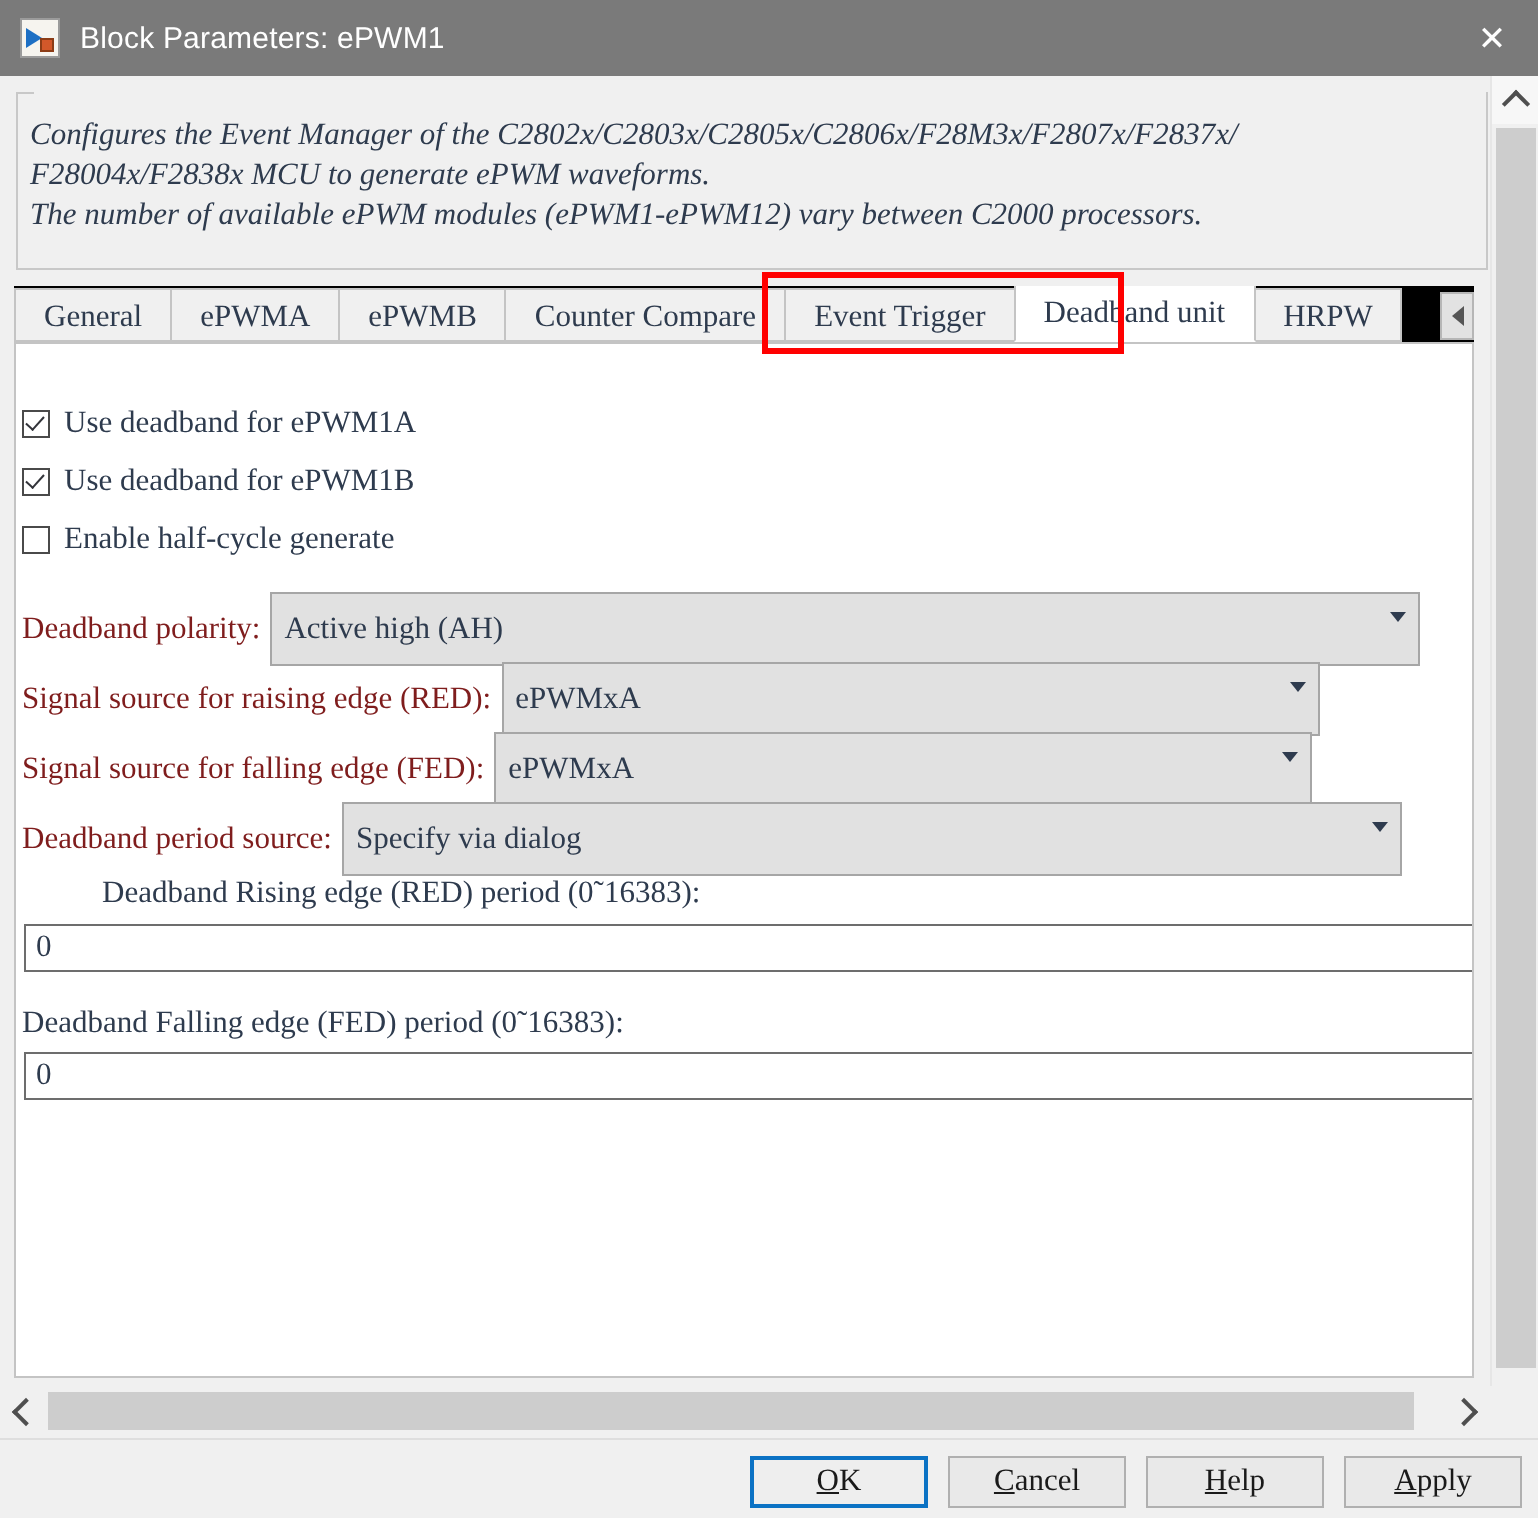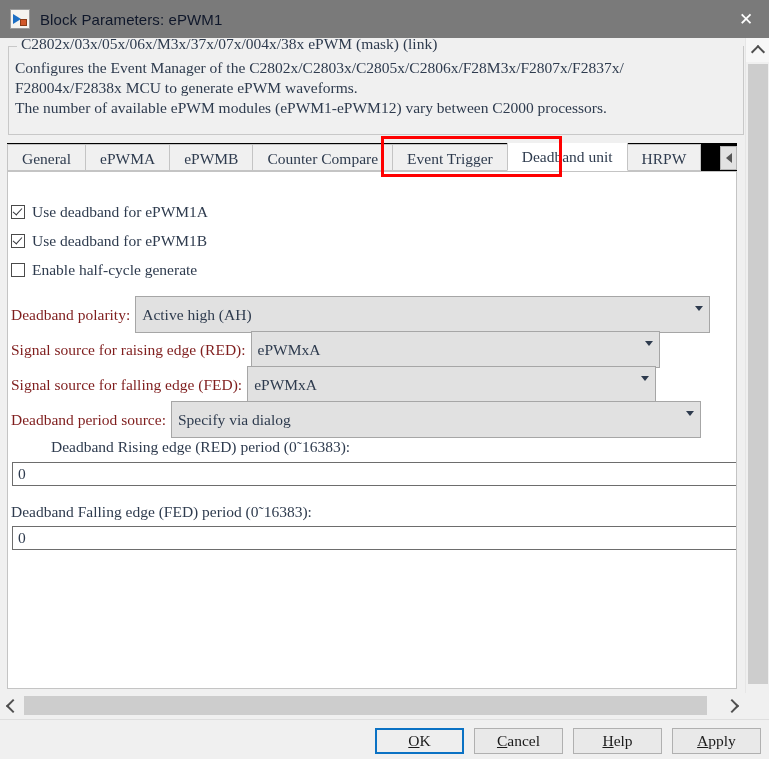--- a/index.html
+++ b/index.html
@@ -54,21 +54,21 @@
   #title-icon .sq {
     position: absolute;
     right: 2px; bottom: 2px;
     width: 7px; height: 7px;
     background: #d2582a;
     border: 1px solid #8c3c16;
     box-sizing: border-box;
   }
   #title-text {
     margin-left: 10px;
-    color: #0f172a;
+    color: #ffffff;
     font-family: "Liberation Sans", "DejaVu Sans", sans-serif;
     font-size: 15px;
     letter-spacing: 0.1px;
     white-space: nowrap;
   }
   #close-btn {
     position: absolute;
     right: 0; top: 0;
     width: 46px; height: 38px;
     display: flex;
@@ -118,21 +118,21 @@
     white-space: nowrap;
   }
   #desc-body {
     position: absolute;
     left: 6px; top: 12px;
     width: 724px;
     font-size: 15.5px;
     color: #2e3b4e;
     line-height: 20px;
   }
-  #desc-body div { white-space: nowrap; }
+  #desc-body div { white-space: nowrap; font-style: italic; }
 
   
   #tabstrip {
     position: absolute;
     left: 7px; top: 105px;
     width: 730px;
     height: 29px;
     box-sizing: border-box;
     border-bottom: 1px solid #c4c4c4;
     background: #000000;
@@ -418,21 +418,20 @@
       <div class="tri"></div>
       <div class="sq"></div>
     </div>
     <div id="title-text">Block Parameters: ePWM1</div>
     <div id="close-btn">✕</div>
   </div>
 
   <div id="body-area">
 
     <div id="desc-group">
-      <div id="desc-title">C2802x/03x/05x/06x/M3x/37x/07x/004x/38x ePWM (mask) (link)</div>
       <div id="desc-body">
         <div>Configures the Event Manager of the C2802x/C2803x/C2805x/C2806x/F28M3x/F2807x/F2837x/</div>
         <div>F28004x/F2838x MCU to generate ePWM waveforms.</div>
         <div>The number of available ePWM modules (ePWM1-ePWM12) vary between C2000 processors.</div>
       </div>
     </div>
 
     <div id="tabstrip">
       <div class="tab">General</div>
       <div class="tab">ePWMA</div>

